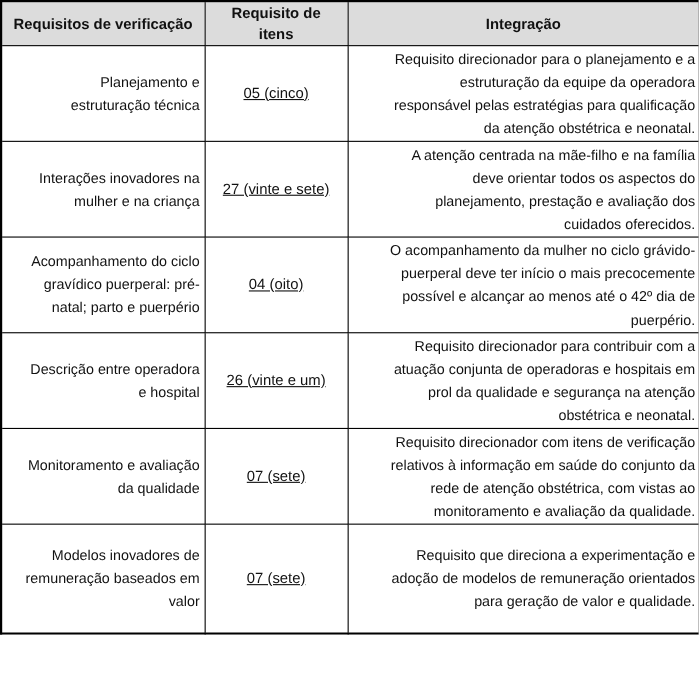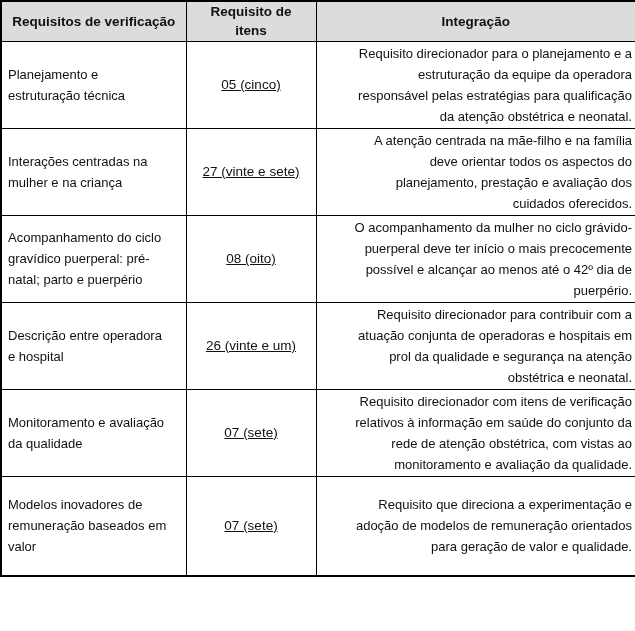--- a/index.html
+++ b/index.html
@@ -33,21 +33,21 @@
     background: #dcdcdc;
     font-weight: bold;
     font-size: 13.5px;
     line-height: 19px;
     text-align: center;
     padding: 0 2px;
   }
   td.col-req {
     font-size: 13px;
     line-height: 21px;
-    text-align: left;
+    text-align: right;
     padding: 2px 4px 2px 6px;
   }
   td.col-qty {
     font-size: 13.5px;
     line-height: 20px;
     text-align: center;
     padding: 0 2px;
     text-decoration: underline;
   }
   td.col-desc {
@@ -86,33 +86,33 @@
       <tr>
         <td class="col-req">Planejamento e
 estruturação técnica</td>
         <td class="col-qty">05 (cinco)</td>
         <td class="col-desc">Requisito direcionador para o planejamento e a
 estruturação da equipe da operadora
 responsável pelas estratégias para qualificação
 da atenção obstétrica e neonatal.</td>
       </tr>
       <tr>
-        <td class="col-req">Interações centradas na
+        <td class="col-req">Interações inovadores na
 mulher e na criança</td>
         <td class="col-qty">27 (vinte e sete)</td>
         <td class="col-desc">A atenção centrada na mãe-filho e na família
 deve orientar todos os aspectos do
 planejamento, prestação e avaliação dos
 cuidados oferecidos.</td>
       </tr>
       <tr>
         <td class="col-req">Acompanhamento do ciclo
 gravídico puerperal: pré-
 natal; parto e puerpério</td>
-        <td class="col-qty">08 (oito)</td>
+        <td class="col-qty">04 (oito)</td>
         <td class="col-desc">O acompanhamento da mulher no ciclo grávido-
 puerperal deve ter início o mais precocemente
 possível e alcançar ao menos até o 42º dia de
 puerpério.</td>
       </tr>
       <tr>
         <td class="col-req">Descrição entre operadora
 e hospital</td>
         <td class="col-qty">26 (vinte e um)</td>
         <td class="col-desc">Requisito direcionador para contribuir com a

